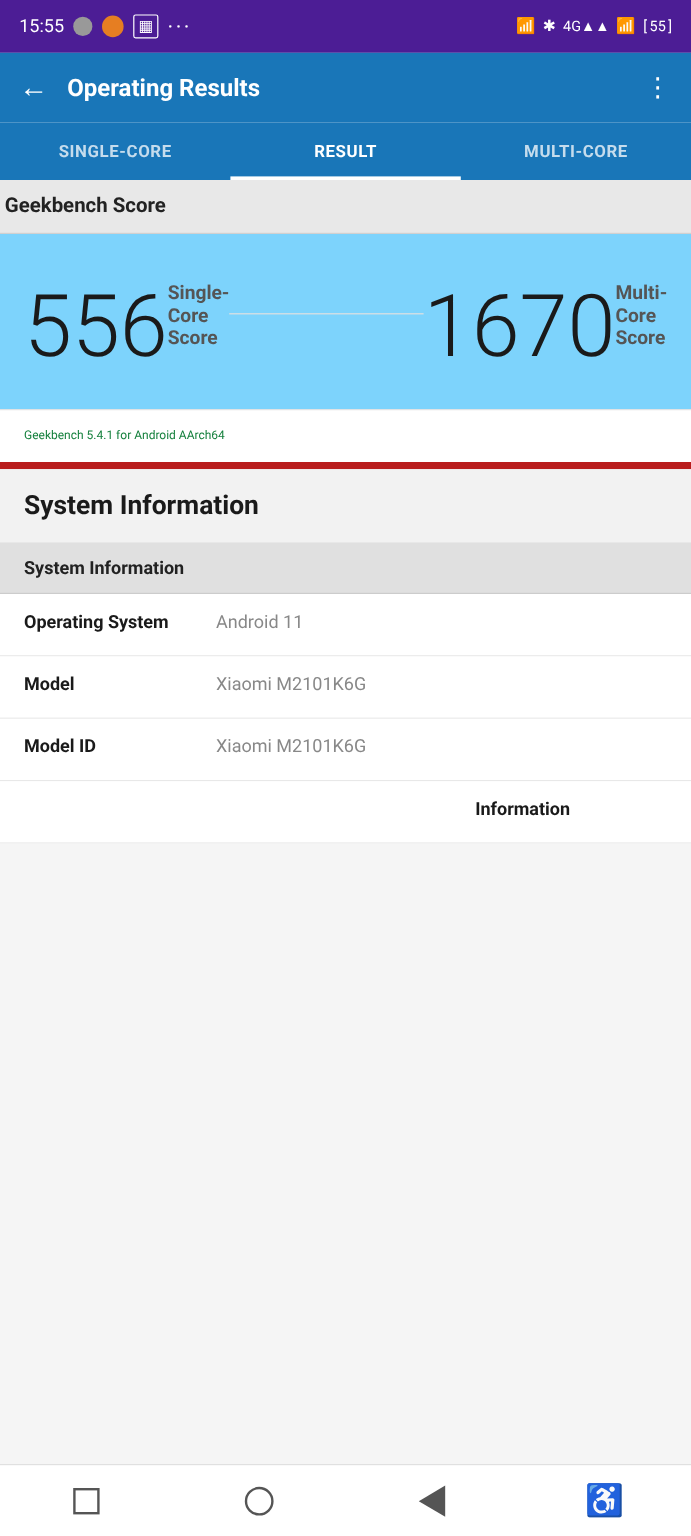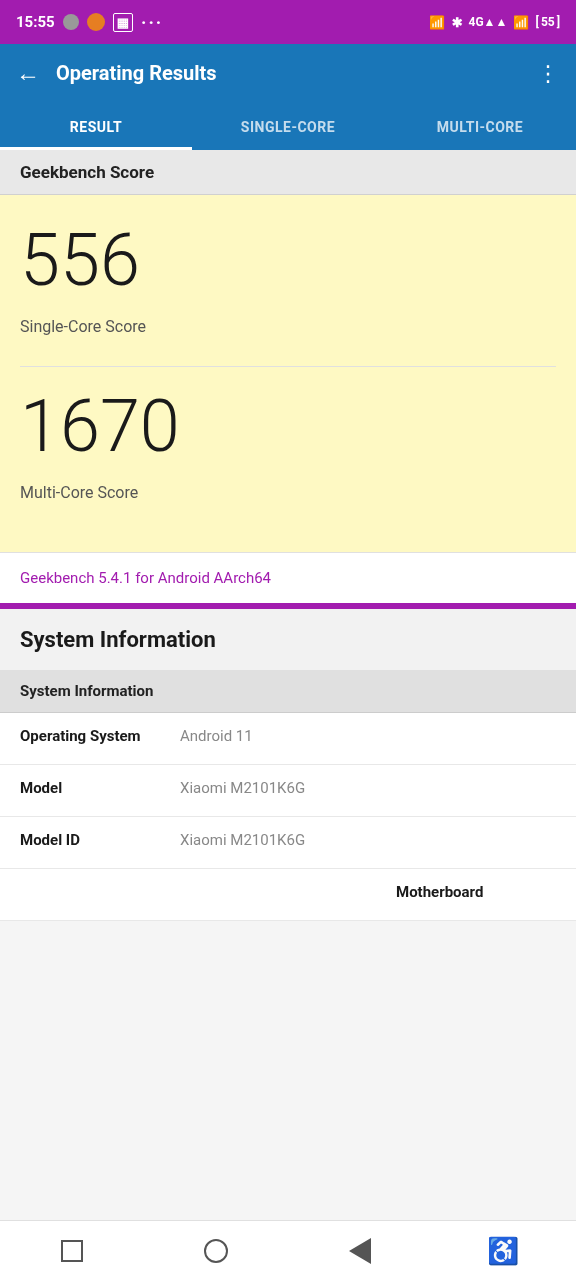--- a/index.html
+++ b/index.html
@@ -8,29 +8,29 @@
       width: 576px;
       min-height: 1280px;
       font-family: 'Roboto', Arial, sans-serif;
       background: #f5f5f5;
       display: flex;
       flex-direction: column;
     }
 
     
     .status-bar {
-      background: #a21caf;
+      background: #4c1d95;
       height: 44px;
       display: flex;
       align-items: center;
       justify-content: space-between;
       padding: 0 16px;
       color: white;
       font-size: 15px;
-      font-weight: 700;
+      font-weight: 400;
     }
     .status-left {
       display: flex;
       align-items: center;
       gap: 8px;
     }
     .status-right {
       display: flex;
       align-items: center;
       gap: 6px;
@@ -89,62 +89,63 @@
       letter-spacing: 0.5px;
     }
     .tab.active {
       color: white;
       border-bottom: 3px solid white;
     }
 
     
     .section-header {
       background: #e8e8e8;
-      padding: 12px 20px;
+      padding: 12px 4px;
       font-size: 17px;
       font-weight: 700;
       color: #222;
       border-bottom: 1px solid #d0d0d0;
     }
 
     
     .score-section {
-      background: #fef9c3;
+      background: #7dd3fc;
       padding: 30px 20px 20px;
       display: flex;
-      flex-direction: column;
-      align-items: flex-start;
+      flex-direction: row;
+      align-items: center;
     }
     .score-number {
       font-size: 72px;
       font-weight: 300;
       color: #1a1a1a;
       line-height: 1;
     }
     .score-label {
       font-size: 16px;
       color: #555;
-      margin-top: 20px;
+      margin-top: 9px;
       margin-bottom: 30px;
+      font-weight: bold;
     }
 
     
     .divider {
       border: none;
       border-top: 1px solid #e0e0e0;
       margin: 0;
     }
 
     
     .version-info {
       background: white;
       padding: 16px 20px;
-      font-size: 15px;
-      color: #a21caf;
-      border-bottom: 6px solid #a21caf;
+      font-size: 10px;
+      color: #15803d;
+      border-bottom: 6px solid #b91c1c;
     }
 
     
     .sys-info-title {
       background: #f2f2f2;
       padding: 18px 20px;
       font-size: 22px;
       font-weight: 700;
       color: #1a1a1a;
     }
@@ -260,22 +261,22 @@
   </div>
 </div>
 
 <div class="app-bar">
   <span class="back-btn">←</span>
   <span class="title">Operating Results</span>
   <span class="more-icon">⋮</span>
 </div>
 
 <div class="tabs">
+  <div class="tab">SINGLE-CORE</div>
   <div class="tab active">RESULT</div>
-  <div class="tab">SINGLE-CORE</div>
   <div class="tab">MULTI-CORE</div>
 </div>
 
 <div class="section-header">
   <span>Geekbench Score</span>
 </div>
 
 <div class="score-section">
   <div class="score-number">556</div>
   <div class="score-label">Single-Core Score</div>
@@ -306,21 +307,21 @@
     <span class="key">Model</span>
     <span class="value">Xiaomi M2101K6G</span>
   </div>
 
   <div class="info-row">
     <span class="key">Model ID</span>
     <span class="value">Xiaomi M2101K6G</span>
   </div>
 
   <div class="info-row">
-    <span class="key">Motherboard</span>
+    <span class="key">Information</span>
   </div>
 </div>
 
 <div style="flex:1; background:#f5f5f5;"></div>
 
 <div class="nav-bar">
   <div class="nav-btn">
     <div class="nav-square"></div>
   </div>
   <div class="nav-btn">

